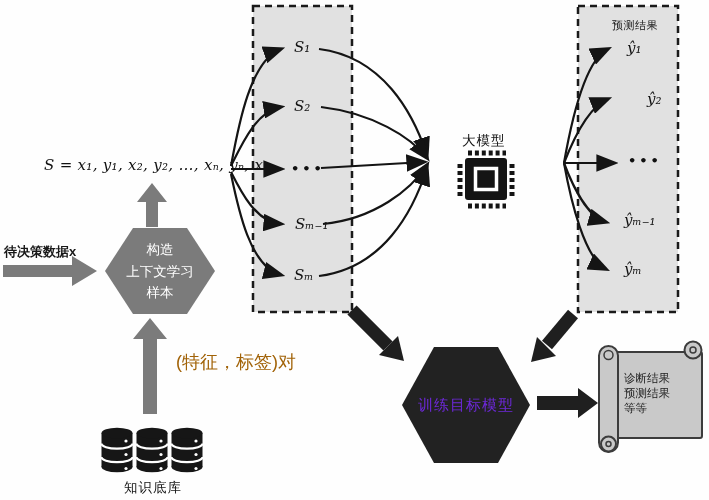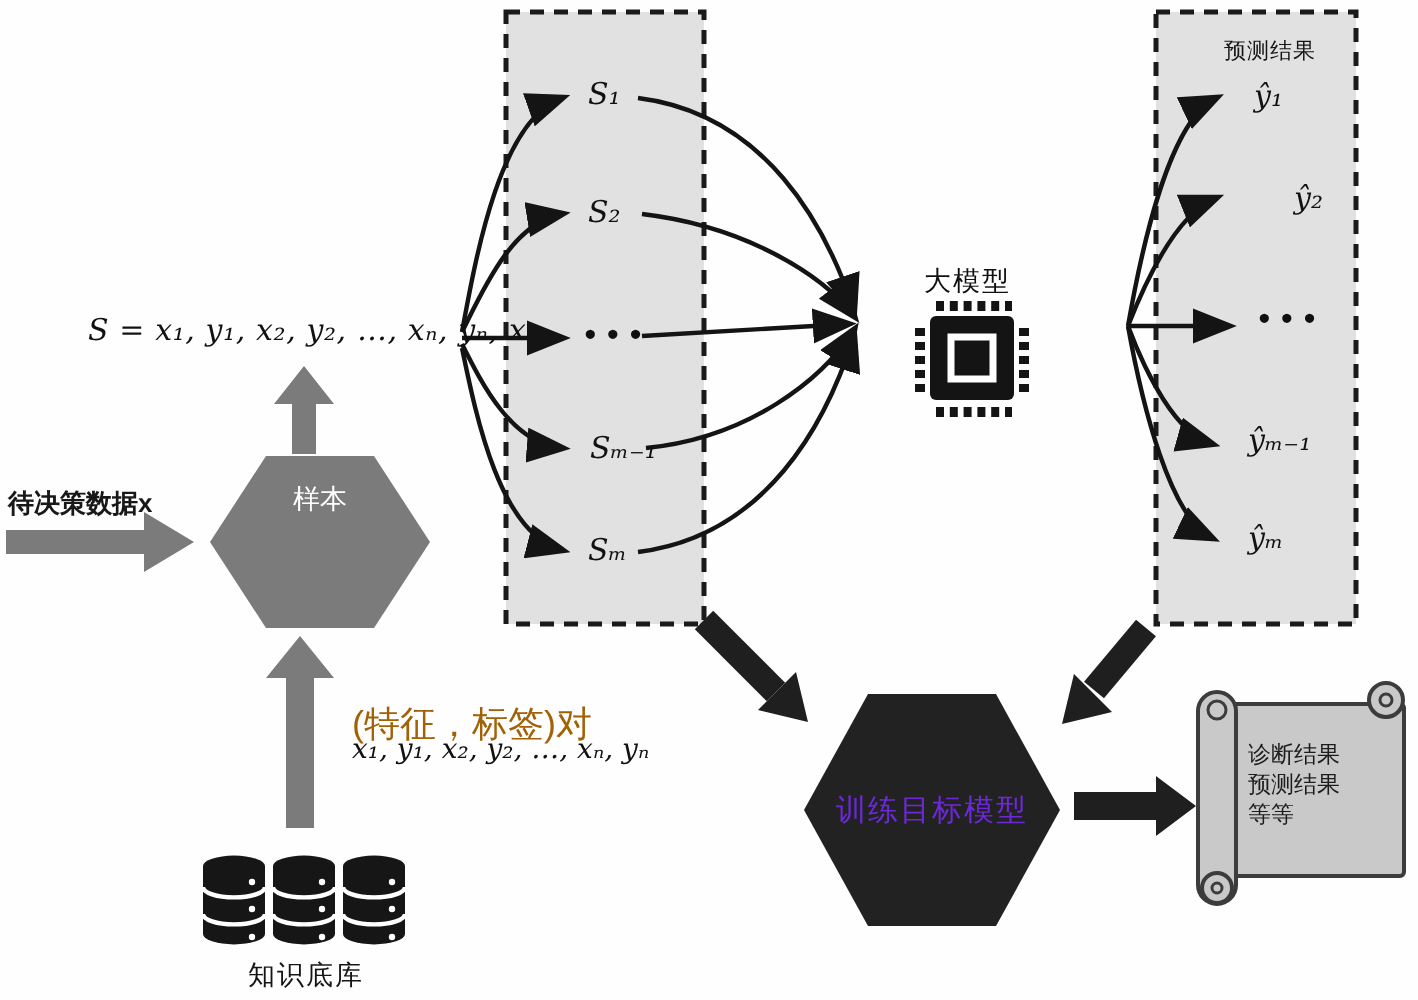--- a/index.html
+++ b/index.html
@@ -147,25 +147,26 @@
 
   <div class="lbl math s-item" style="left:627px;top:39px;">ŷ₁</div>
   <div class="lbl math s-item" style="left:627px;top:90px;margin-left:20px;">ŷ₂</div>
   <div class="lbl dots" style="left:628px;top:153px;">•••</div>
   <div class="lbl math s-item" style="left:624px;top:211px;">ŷₘ₋₁</div>
   <div class="lbl math s-item" style="left:624px;top:260px;">ŷₘ</div>
 
   <div class="lbl pending">待决策数据x</div>
 
   <div class="lbl hex1-text">
+    <div>构造</div>
+    <div>上下文学习</div>
     <div>样本</div>
   </div>
 
   <div class="lbl pair-caption">(特征，标签)对</div>
-  <div class="lbl math f-pairs">x₁, y₁, x₂, y₂, …, xₙ, yₙ</div>
 
   <div class="lbl kb-label">知识底库</div>
 
   <div class="lbl hex2-text">训练目标模型</div>
 
   <div class="lbl scroll-text">
     <div>诊断结果</div>
     <div>预测结果</div>
     <div>等等</div>
   </div>

